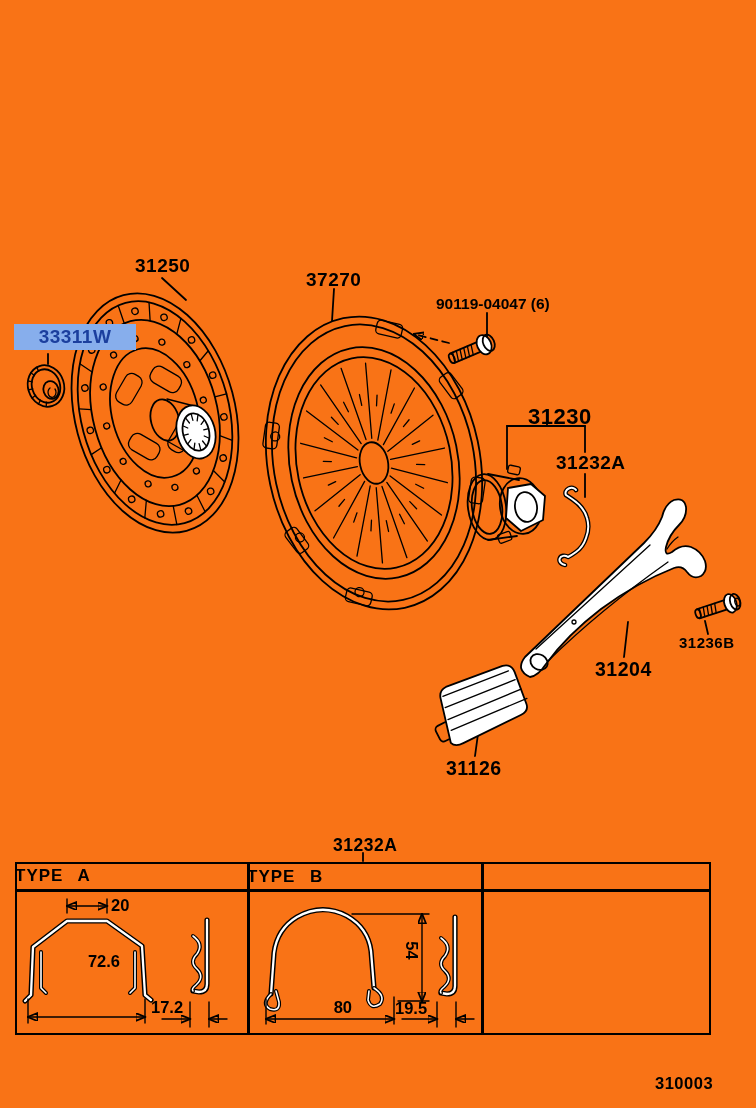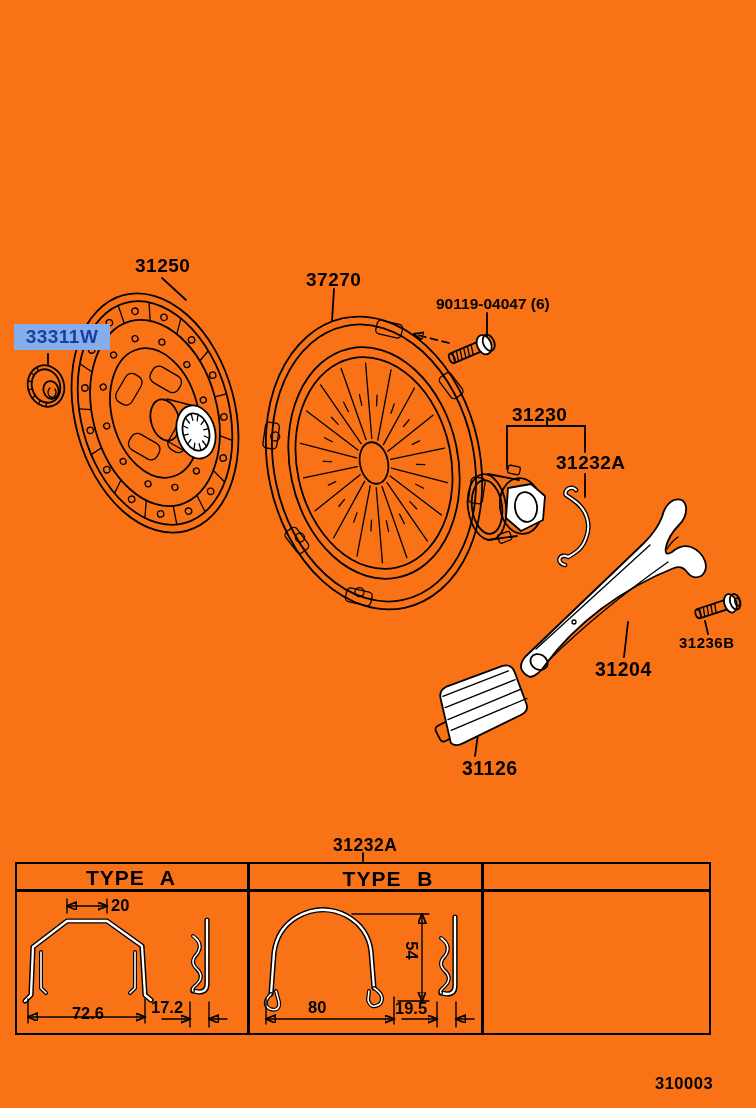--- a/index.html
+++ b/index.html
@@ -10,25 +10,25 @@
       stroke:#000;stroke-width:1.8;fill:none;stroke-linejoin:round;stroke-linecap:round;}
   #art .t{stroke-width:1.3;}
   #art .fw{fill:#fff;}
   #art .dim{stroke-width:1.4;}
   #art .d{stroke-dasharray:7 5;}
   #art .wB{stroke-width:5.2;}
   #art .wW{stroke:#fff;stroke-width:2.3;}
   #art .aB{stroke-width:4;}
   #art .aW{stroke:#fff;stroke-width:1.6;}
   .plbl{position:absolute;font-weight:700;color:#000;white-space:nowrap;letter-spacing:.5px;}
-  .hl{background:#87AEEC;color:#1B3F9E;text-align:center;padding:2px 4px;}
+  .hl{background:#87AEEC;color:#1B3F9E;text-align:center;padding:2px 17px;}
   .ptable{position:absolute;left:15px;top:862px;width:692px;height:169px;border:2.5px solid #000;}
   .vdiv{position:absolute;top:0;bottom:0;width:2.5px;background:#000;}
   .hline{position:absolute;left:0;right:0;top:25px;height:2.5px;background:#000;}
-  .thead{position:absolute;top:4px;text-align:center;font-weight:700;font-size:21px;
+  .thead{position:absolute;top:4px;text-align:left;font-weight:700;font-size:17px;
          word-spacing:9px;letter-spacing:1px;}
   .dimlbl{position:absolute;font-weight:700;font-size:16.5px;color:#000;white-space:nowrap;}
   .rot90{transform:rotate(90deg);transform-origin:50% 50%;}
 </style>
 </head>
 <body>
 
 <div id="page">
 
   <div class="ptable">
@@ -333,31 +333,31 @@
       <line class="dim" x1="456" y1="1002" x2="456" y2="1027"></line>
       <line class="dim" x1="402" y1="1019" x2="437" y2="1019" marker-end="url(#ar)"></line>
       <line class="dim" x1="456" y1="1019" x2="474" y2="1019" marker-start="url(#ar)"></line>
     </g>
   </svg>
 
   <div class="plbl" style="left:135px;top:255px;font-size:19px">31250</div>
   <div class="plbl" style="left:306px;top:269px;font-size:19px">37270</div>
   <div class="plbl" style="left:436px;top:295px;font-size:15.5px;letter-spacing:0">90119-04047 (6)</div>
   <div class="plbl hl" style="left:14px;top:324px;width:88px;font-size:19px">33311W</div>
-  <div class="plbl" style="left:512px;top:404px;font-size:19px">31230</div>
+  <div class="plbl" style="left:528px;top:404px;font-size:22px">31230</div>
   <div class="plbl" style="left:556px;top:452px;font-size:19px">31232A</div>
   <div class="plbl" style="left:679px;top:634px;font-size:15px">31236B</div>
   <div class="plbl" style="left:595px;top:658px;font-size:19.5px">31204</div>
-  <div class="plbl" style="left:462px;top:757px;font-size:19.5px">31126</div>
+  <div class="plbl" style="left:446px;top:757px;font-size:19.5px">31126</div>
 
   <div class="plbl" style="left:333px;top:835px;font-size:17.5px">31232A</div>
   <div class="thead plbl" style="left:15px;top:866px;width:232px">TYPE A</div>
   <div class="thead plbl" style="left:247px;top:867px;width:282px">TYPE B</div>
 
   <div class="dimlbl" style="left:111px;top:896px">20</div>
-  <div class="dimlbl" style="left:56px;top:1004px;width:64px;text-align:center">72.6</div>
+  <div class="dimlbl" style="left:56px;top:952px;width:64px;text-align:right">72.6</div>
   <div class="dimlbl" style="left:151px;top:998px">17.2</div>
-  <div class="dimlbl" style="left:308px;top:998px;width:44px;text-align:left">80</div>
+  <div class="dimlbl" style="left:308px;top:998px;width:44px;text-align:right">80</div>
   <div class="dimlbl rot90" style="left:398px;top:941px;width:26px;text-align:center">54</div>
   <div class="dimlbl" style="left:395px;top:999px">19.5</div>
 
   <div class="plbl" style="left:655px;top:1074px;font-size:16.5px">310003</div>
 </div>
 
 </body></html>

